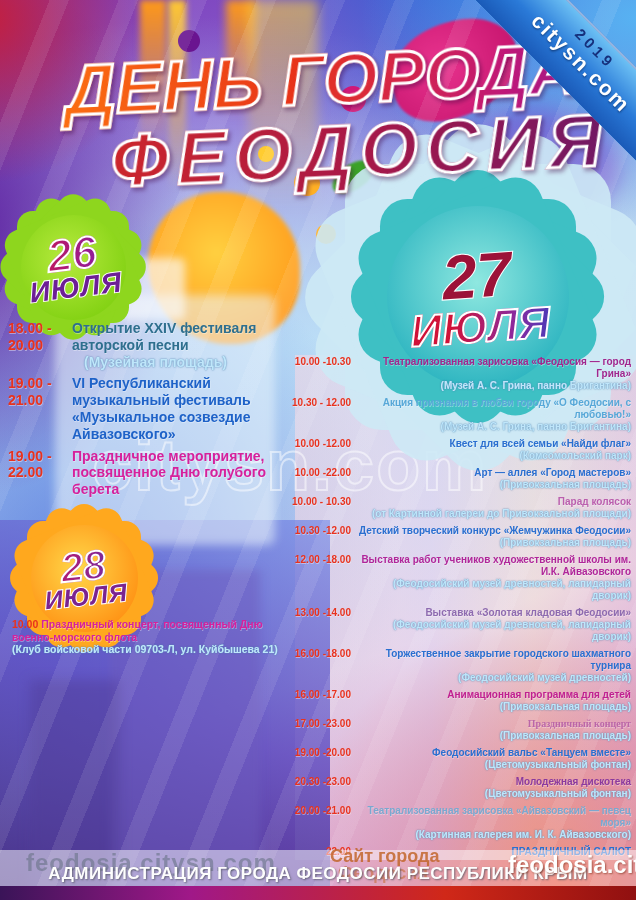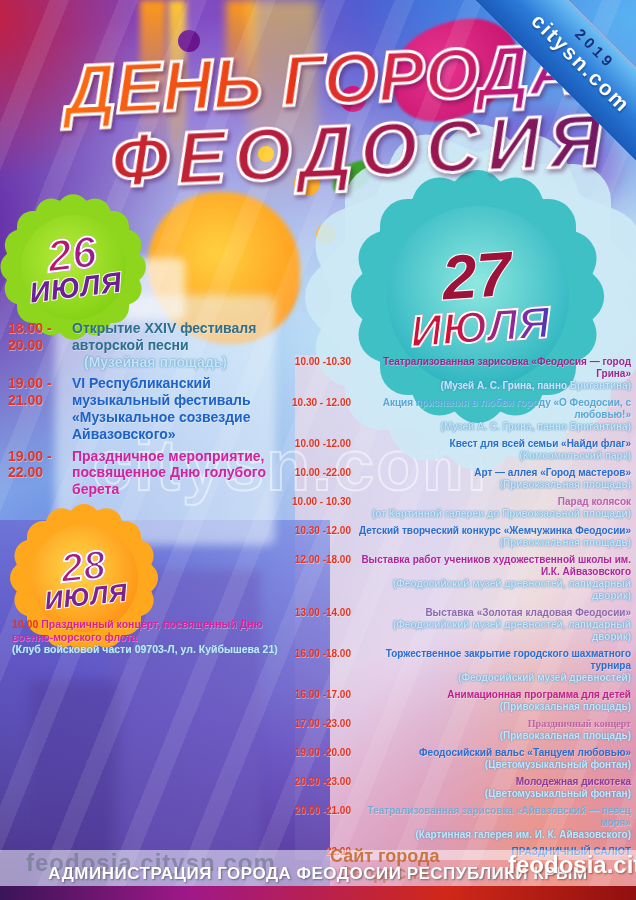--- a/index.html
+++ b/index.html
@@ -310,21 +310,21 @@
         <span class="t">17.00 -23.00</span>
         <span class="body">
           <span class="ti" style="color: rgb(187, 102, 168); font-family: Liberation Serif, serif;">Праздничный концерт</span>
           <span class="venue" style="display:block">(Привокзальная площадь)</span>
         </span>
       </div>
 
       <div class="ev">
         <span class="t">19.00 -20.00</span>
         <span class="body">
-          <span class="ti" style="color: rgb(42, 111, 208);">Феодосийский вальс «Танцуем любовью»</span>
+          <span class="ti" style="color: rgb(42, 111, 208);">Феодосийский вальс «Танцуем вместе»</span>
           <span class="venue" style="display:block">(Цветомузыкальный фонтан)</span>
         </span>
       </div>
 
       <div class="ev">
         <span class="t">20.30 -23.00</span>
         <span class="body">
           <span class="ti" style="color: rgb(139, 58, 158);">Молодежная дискотека</span>
           <span class="venue" style="display:block">(Цветомузыкальный фонтан)</span>
         </span>

